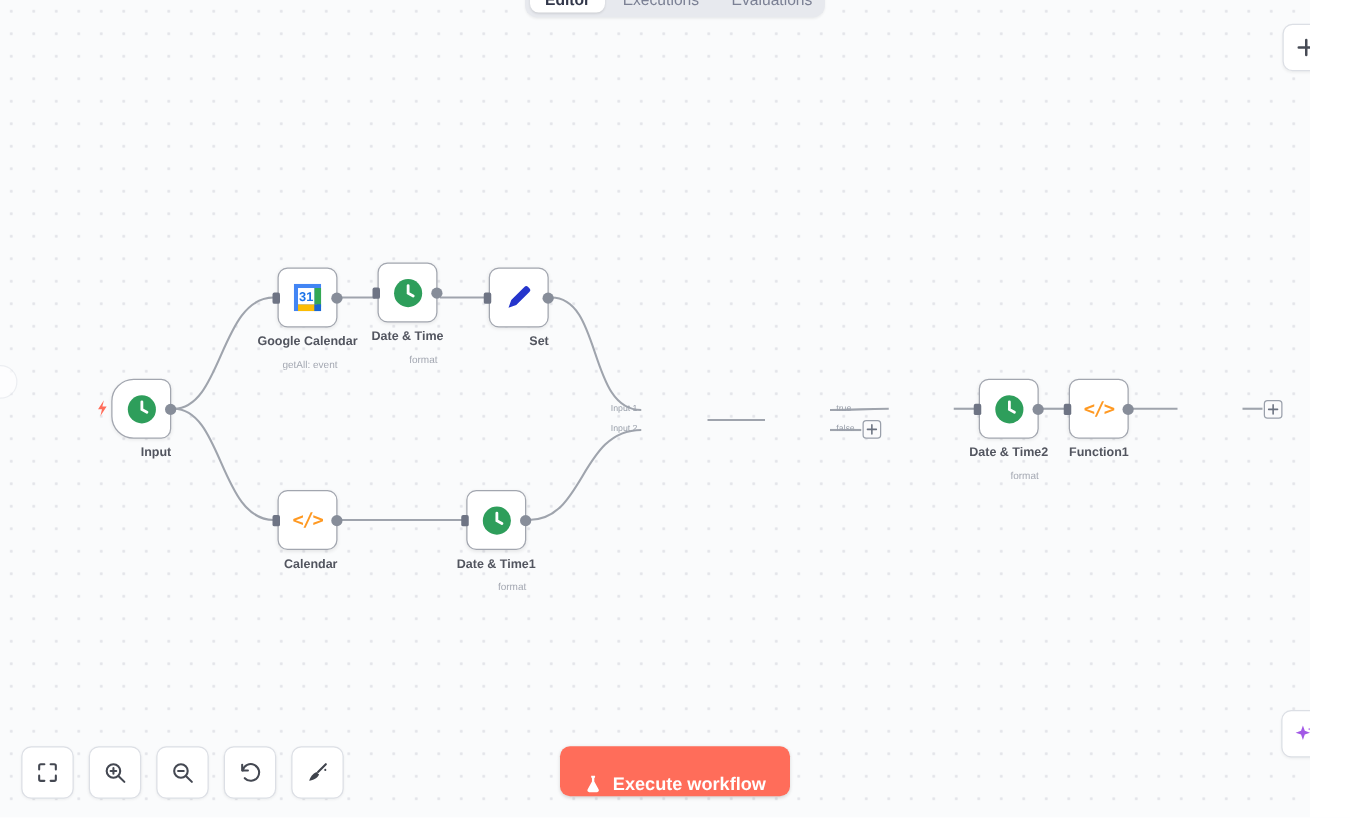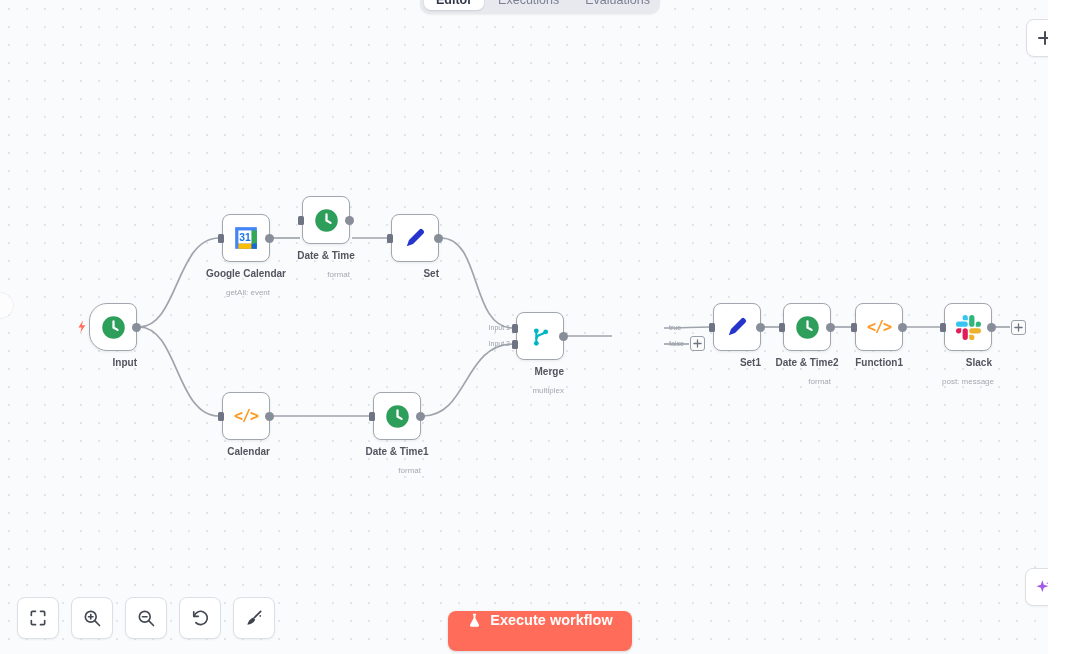--- a/index.html
+++ b/index.html
@@ -38,23 +38,23 @@
   
   .add-box{position:absolute;width:15px;height:15px;box-sizing:border-box;border:1px solid #9aa0ab;
     border-radius:3px;background:#fbfbfc;display:flex;align-items:center;justify-content:center;cursor:pointer;}
   
   .bolt{position:absolute;left:75px;top:317px;width:15px;height:19px;}
   
   .side-toggle{position:absolute;left:-13px;top:292px;width:25px;height:25px;border-radius:50%;
     background:#fff;border:1px solid #e7e9ee;opacity:.7;cursor:pointer;}
   
   .exec-btn{position:absolute;left:448px;top:597px;width:184px;height:40px;background:#ff6d5a;
-    border:none;border-radius:8px;display:flex;align-items:flex-start;justify-content:center;gap:8px;
+    border:none;border-radius:8px;display:flex;align-items:flex-end;justify-content:center;gap:8px;
     color:#fff;font-size:14.5px;font-weight:bold;font-family:"Liberation Sans",sans-serif;cursor:pointer;
-    box-shadow:0 1px 3px rgba(0,0,0,.15);margin-top:14px;}
+    box-shadow:0 1px 3px rgba(0,0,0,.15);}
   svg{display:block;}
 </style>
 </head>
 <body>
 
 <div id="stage">
 
   <svg width="1080" height="654" style="position:absolute;left:0;top:0;pointer-events:none" fill="none" stroke="#9fa4ad" stroke-width="1.7">
     <path d="M139 327 C 178 327 176 238 219 238"></path>
     <path d="M139 327 C 178 327 176 416 219 416"></path>
@@ -111,21 +111,21 @@
         <rect x="5" y="5" width="12" height="12" fill="#fff"></rect>
         <text x="11" y="14.8" text-anchor="middle" font-size="9.5" font-weight="bold" fill="#1a73e8" font-family="Liberation Sans,sans-serif">31</text>
       </svg>
       <span class="pin-in"></span>
       <span class="pin-out"></span>
     </div>
     <span class="node-label">Google Calendar</span><br>
     <span class="node-sub">getAll: event</span>
   </div>
 
-  <div class="node" style="left:302px;top:196px">
+  <div class="node" style="left:302px;top:210px">
     <div class="node-box">
       <svg width="27" height="27" viewBox="0 0 24 24">
         <circle cx="12" cy="12" r="10" fill="#2e9e5b"></circle>
         <path d="M12 6.6V12l3.6 2.1" stroke="#fff" stroke-width="2" stroke-linecap="round" fill="none"></path>
       </svg>
       <span class="pin-in"></span>
       <span class="pin-out"></span>
     </div>
     <span class="node-label">Date &amp; Time</span><br>
     <span class="node-sub">format</span>
@@ -157,50 +157,22 @@
         <circle cx="12" cy="12" r="10" fill="#2e9e5b"></circle>
         <path d="M12 6.6V12l3.6 2.1" stroke="#fff" stroke-width="2" stroke-linecap="round" fill="none"></path>
       </svg>
       <span class="pin-in"></span>
       <span class="pin-out"></span>
     </div>
     <span class="node-label">Date &amp; Time1</span><br>
     <span class="node-sub">format</span>
   </div>
 
-  <div class="node" style="left:516px;top:312px">
-    <div class="node-box">
-      <svg width="25" height="25" viewBox="0 0 24 24">
-        <g stroke="#00b6c4" stroke-width="2" stroke-linecap="round" fill="none">
-          <path d="M8 8v9"></path>
-          <path d="M8 14c0-4 4.5-3 7.5-5.5"></path>
-        </g>
-        <circle cx="8" cy="6.5" r="2.3" fill="#00b6c4"></circle>
-        <circle cx="8" cy="18.5" r="2.3" fill="#00b6c4"></circle>
-        <circle cx="17" cy="7.5" r="2.3" fill="#00b6c4"></circle>
-      </svg>
-      <span class="pin-in pin-fixed" style="top:11px"></span>
-      <span class="pin-in pin-fixed" style="top:27px"></span>
-      <span class="pin-out"></span>
-    </div>
-    <span class="node-label">Merge</span><br>
-    <span class="node-sub">multiplex</span>
-  </div>
-
-
-  <div class="node" style="left:713px;top:303px">
-    <div class="node-box">
-      <svg width="24" height="24" viewBox="0 0 24 24">
-        <path d="M3.8 20.2 6 14 16.5 3.5a2.1 2.1 0 0 1 3 0l1 1a2.1 2.1 0 0 1 0 3L10 18l-6.2 2.2z" fill="#2535cc"></path>
-      </svg>
-      <span class="pin-in"></span>
-      <span class="pin-out"></span>
-    </div>
-    <span class="node-label">Set1</span>
-  </div>
+
+
 
   <div class="node" style="left:783px;top:303px">
     <div class="node-box">
       <svg width="27" height="27" viewBox="0 0 24 24">
         <circle cx="12" cy="12" r="10" fill="#2e9e5b"></circle>
         <path d="M12 6.6V12l3.6 2.1" stroke="#fff" stroke-width="2" stroke-linecap="round" fill="none"></path>
       </svg>
       <span class="pin-in"></span>
       <span class="pin-out"></span>
     </div>
@@ -210,34 +182,20 @@
 
   <div class="node" style="left:855px;top:303px">
     <div class="node-box">
       <span class="fn-glyph">&lt;/&gt;</span>
       <span class="pin-in"></span>
       <span class="pin-out"></span>
     </div>
     <span class="node-label">Function1</span>
   </div>
 
-  <div class="node" style="left:944px;top:303px">
-    <div class="node-box">
-      <svg width="25" height="25" viewBox="0 0 24 24">
-        <path fill="#E01E5A" d="M5.04 15.12a2.52 2.52 0 1 1-2.52-2.52h2.52zM6.3 15.12a2.52 2.52 0 0 1 5.04 0v6.3a2.52 2.52 0 0 1-5.04 0z"></path>
-        <path fill="#36C5F0" d="M8.82 5.04a2.52 2.52 0 1 1 2.52-2.52v2.52zM8.82 6.3a2.52 2.52 0 0 1 0 5.04h-6.3a2.52 2.52 0 0 1 0-5.04z"></path>
-        <path fill="#2EB67D" d="M18.96 8.82a2.52 2.52 0 1 1 2.52 2.52h-2.52zM17.7 8.82a2.52 2.52 0 0 1-5.04 0v-6.3a2.52 2.52 0 0 1 5.04 0z"></path>
-        <path fill="#ECB22E" d="M15.18 18.96a2.52 2.52 0 1 1-2.52 2.52v-2.52zM15.18 17.7a2.52 2.52 0 0 1 0-5.04h6.3a2.52 2.52 0 0 1 0 5.04z"></path>
-      </svg>
-      <span class="pin-in"></span>
-      <span class="pin-out"></span>
-    </div>
-    <span class="node-label">Slack</span><br>
-    <span class="node-sub">post: message</span>
-  </div>
 
   <span class="port-label" style="left:476px;top:324px;width:34px;text-align:right">Input 1</span>
   <span class="port-label" style="left:476px;top:340px;width:34px;text-align:right">Input 2</span>
   <span class="port-label" style="left:669px;top:324px">true</span>
   <span class="port-label" style="left:669px;top:340px">false</span>
 
   <div class="add-box" style="left:690px;top:336px">
     <svg width="9" height="9" viewBox="0 0 10 10" stroke="#6b7280" stroke-width="1.4" stroke-linecap="round">
         <path d="M5 1v8M1 5h8"></path>
       </svg>

